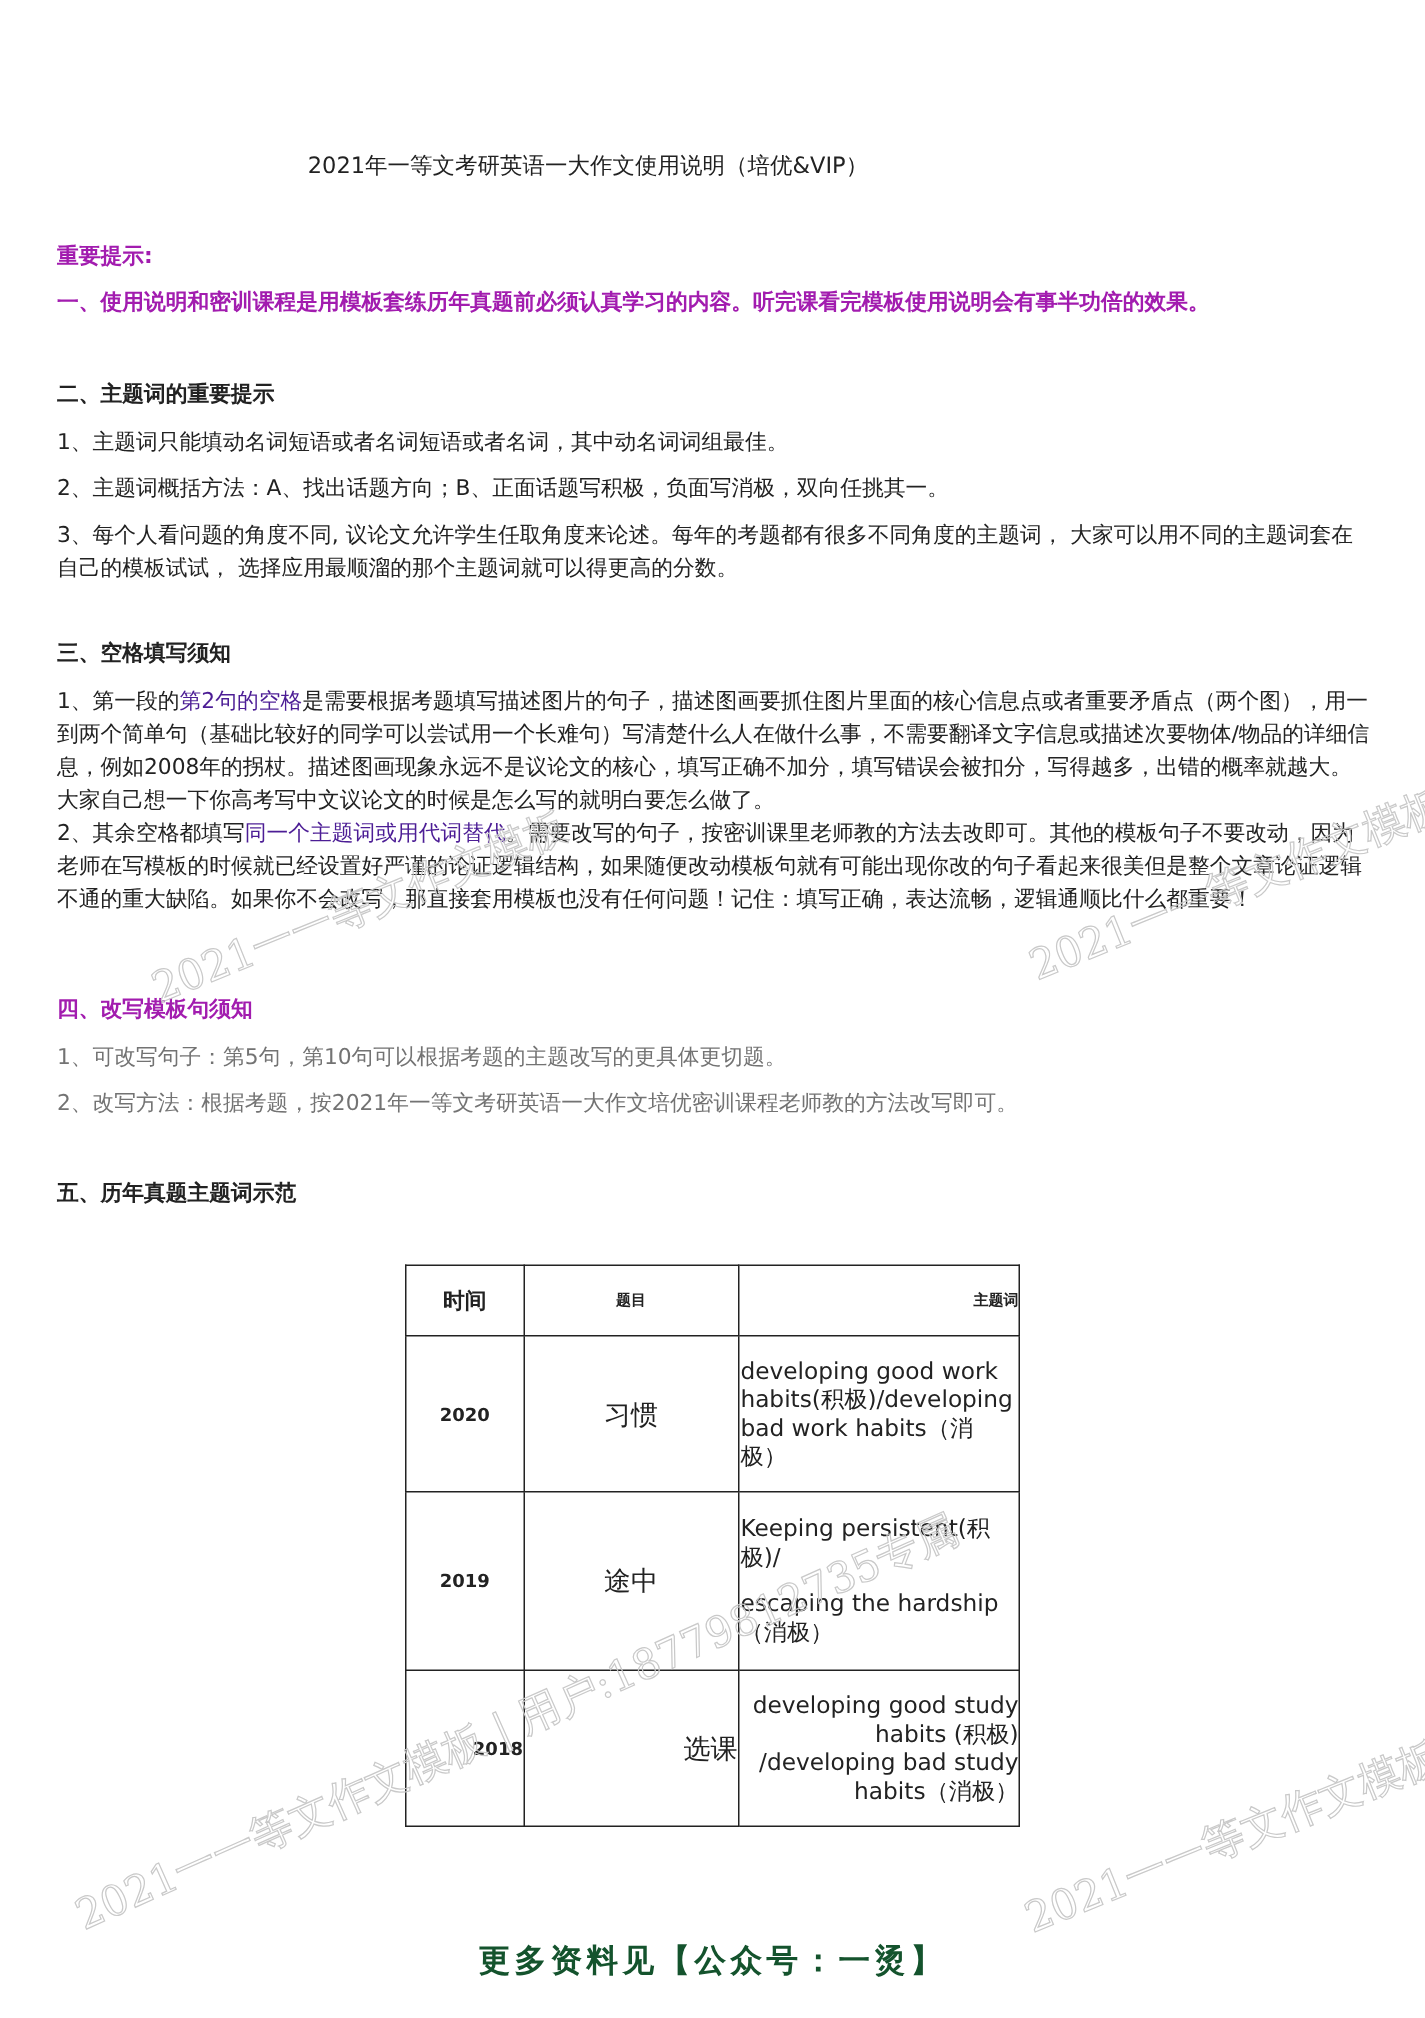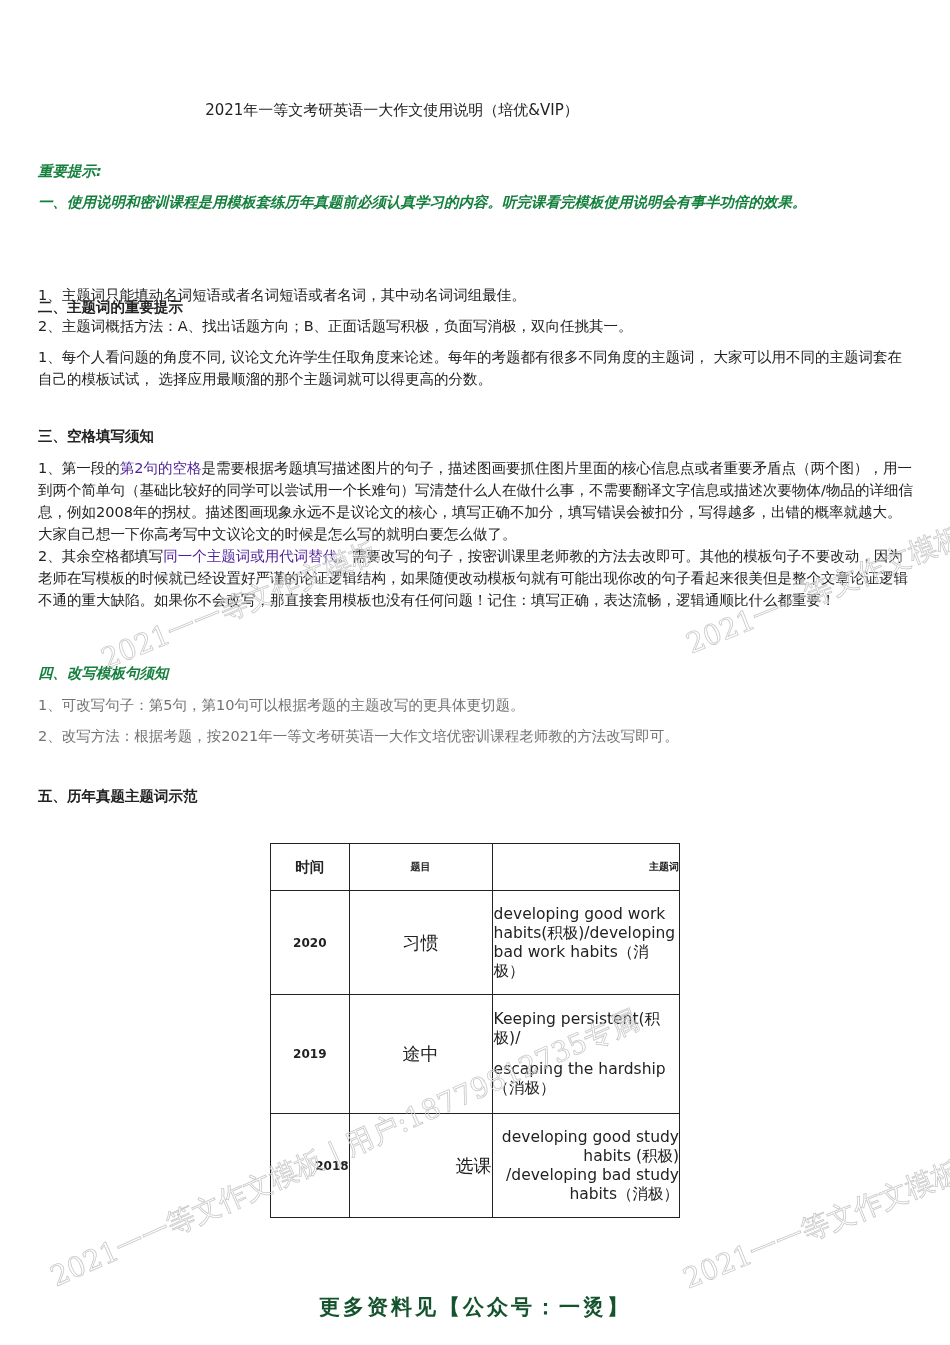--- a/index.html
+++ b/index.html
@@ -8,21 +8,21 @@
       font-family: "DejaVu Sans", sans-serif; color: #222222;
     }
     .abs { position: absolute; }
     .title {
       left: 0; width: 784px; top: 101px; text-align: center;
       font-size: 15px; color: #222;
     }
     .para { left: 38px; width: 876px; font-size: 14.5px; line-height: 22px; }
     .heading { font-weight: bold; font-size: 14.5px; }
     .red { color: #737373; }
-    .redb { color: #15803d; font-weight: bold; font-style: italic; }
+    .redb { color: #a21caf; font-weight: bold; }
     .hl { color: #4c1d95; }
 
     table.examples {
       position: absolute; left: 270px; top: 843px;
       border-collapse: collapse; width: 410px;
       font-family: "DejaVu Sans", sans-serif;
     }
     table.examples td, table.examples th {
       border: 1.3px solid #222;
       padding: 0;
@@ -51,24 +51,24 @@
     }
   </style>
 </head>
 <body>
 
 <div class="abs title">2021年一等文考研英语一大作文使用说明（培优&amp;VIP）</div>
 
 <div class="abs para redb" style="top:160px;">重要提示:</div>
 <div class="abs para redb" style="top:191px;">一、使用说明和密训课程是用模板套练历年真题前必须认真学习的内容。听完课看完模板使用说明会有事半功倍的效果。</div>
 
-<div class="abs para heading" style="top:252px;margin-top:44px;">二、主题词的重要提示</div>
+<div class="abs para heading" style="top:252px;">二、主题词的重要提示</div>
 <div class="abs para" style="top:284px;">1、主题词只能填动名词短语或者名词短语或者名词，其中动名词词组最佳。</div>
 <div class="abs para" style="top:315px;">2、主题词概括方法：A、找出话题方向；B、正面话题写积极，负面写消极，双向任挑其一。</div>
-<div class="abs para" style="top:346px;">1、每个人看问题的角度不同, 议论文允许学生任取角度来论述。每年的考题都有很多不同角度的主题词， 大家可以用不同的主题词套在自己的模板试试， 选择应用最顺溜的那个主题词就可以得更高的分数。</div>
+<div class="abs para" style="top:346px;">3、每个人看问题的角度不同, 议论文允许学生任取角度来论述。每年的考题都有很多不同角度的主题词， 大家可以用不同的主题词套在自己的模板试试， 选择应用最顺溜的那个主题词就可以得更高的分数。</div>
 
 <div class="abs para heading" style="top:425px;">三、空格填写须知</div>
 <div class="abs para" style="top:457px;">
   <span>1、第一段的</span><span class="hl">第2句的空格</span><span>是需要根据考题填写描述图片的句子，描述图画要抓住图片里面的核心信息点或者重要矛盾点（两个图），用一到两个简单句（基础比较好的同学可以尝试用一个长难句）写清楚什么人在做什么事，不需要翻译文字信息或描述次要物体/物品的详细信息，例如2008年的拐杖。描述图画现象永远不是议论文的核心，填写正确不加分，填写错误会被扣分，写得越多，出错的概率就越大。大家自己想一下你高考写中文议论文的时候是怎么写的就明白要怎么做了。</span>
 </div>
 <div class="abs para" style="top:545px;">
   <span>2、其余空格都填写</span><span class="hl">同一个主题词或用代词替代</span><span>。需要改写的句子，按密训课里老师教的方法去改即可。其他的模板句子不要改动，因为老师在写模板的时候就已经设置好严谨的论证逻辑结构，如果随便改动模板句就有可能出现你改的句子看起来很美但是整个文章论证逻辑不通的重大缺陷。如果你不会改写，那直接套用模板也没有任何问题！记住：填写正确，表达流畅，逻辑通顺比什么都重要！</span>
 </div>
 
 <div class="abs para redb" style="top:662px;">四、改写模板句须知</div>

